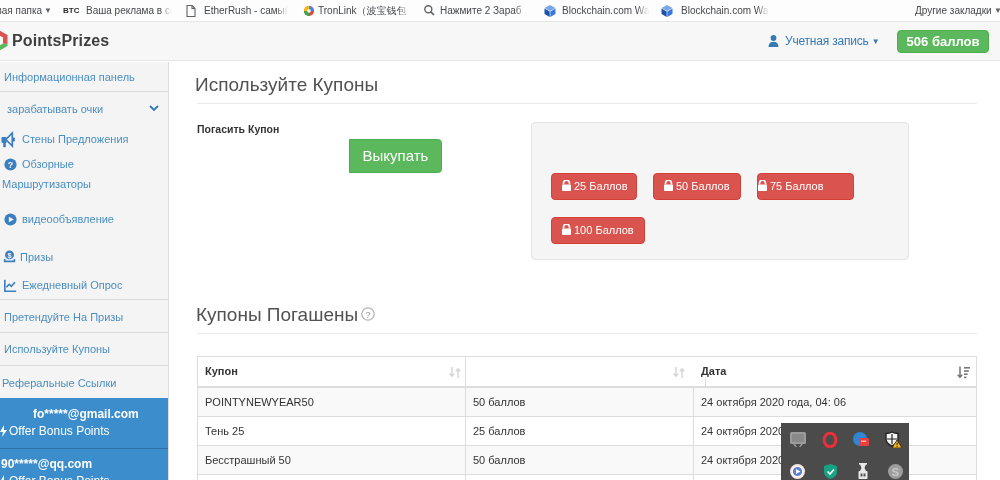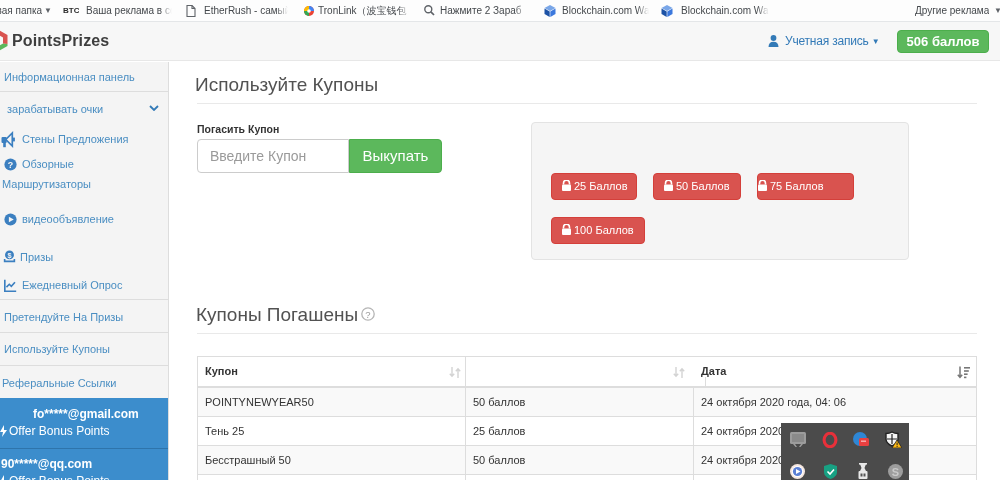--- a/index.html
+++ b/index.html
@@ -80,21 +80,21 @@
         <path d="M0.5 3.6 L5.7 6.5 V12 L0.5 9 Z" fill="#1d53a6"></path>
         <path d="M11.5 3.6 L6.3 6.5 V12 L11.5 9 Z" fill="#3b78dd"></path>
       </svg>
     <div class="bm fade" style="left:562px; width:87px;">Blockchain.com Wa</div>
     <svg class="abs" style="left:661px; top:5px;" width="12" height="12" viewBox="0 0 12 12">
         <path d="M6 0 L11.5 3 L6 6 L0.5 3 Z" fill="#79a6e8"></path>
         <path d="M0.5 3.6 L5.7 6.5 V12 L0.5 9 Z" fill="#1d53a6"></path>
         <path d="M11.5 3.6 L6.3 6.5 V12 L11.5 9 Z" fill="#3b78dd"></path>
       </svg>
     <div class="bm fade" style="left:681px; width:88px;">Blockchain.com Wa</div>
-    <div class="bm" style="left:915px;">Другие реклама</div>
+    <div class="bm" style="left:915px;">Другие закладки</div>
     <div class="bm" style="left:994px; color:#5f6368; font-size:8px;">▼</div>
   </div>
 
   <div id="navbar">
     <svg class="abs" style="left:-12px; top:7px;" width="20" height="23" viewBox="0 0 20 23">
       <defs>
         <clipPath id="redclip">
             <polygon points="0,0 20,0 20,15 0,13.5"></polygon>
           </clipPath>
         <clipPath id="greenclip">
@@ -173,21 +173,20 @@
     <svg class="abs" style="left:0; top:77px;" width="7" height="12" viewBox="0 0 7 12">
         <path d="M4 0 L0 7 H3 L2 12 L7 5 H4 Z" fill="#fff"></path>
       </svg>
     <div class="bbt" style="left:9px; top:76px; font-size:12px;">Offer Bonus Points</div>
   </div>
 
   <div class="h19" style="left:195px; top:74px;">Используйте Купоны</div>
   <div class="hr" style="left:197px; top:103px; width:780px;"></div>
 
   <div id="lbl">Погасить Купон</div>
-  <div id="inp">Введите Купон</div>
   <div id="redeem">Выкупать</div>
 
   <div id="well"></div>
   <div class="rbtn" style="left:551px; top:173px; width:86px; padding-left:10px;"><svg width="9" height="11" viewBox="0 0 9 11">
         <path d="M1.5 4.5 V3.2 A3 3 0 0 1 7.5 3.2 V4.5" fill="none" stroke="#fff" stroke-width="1.6"></path>
         <rect x="0" y="4.5" width="9" height="6.5" rx="1" fill="#fff"></rect>
       </svg>25 Баллов</div>
   <div class="rbtn" style="left:653px; top:173px; width:88px; padding-left:10px;"><svg width="9" height="11" viewBox="0 0 9 11">
         <path d="M1.5 4.5 V3.2 A3 3 0 0 1 7.5 3.2 V4.5" fill="none" stroke="#fff" stroke-width="1.6"></path>
         <rect x="0" y="4.5" width="9" height="6.5" rx="1" fill="#fff"></rect>

